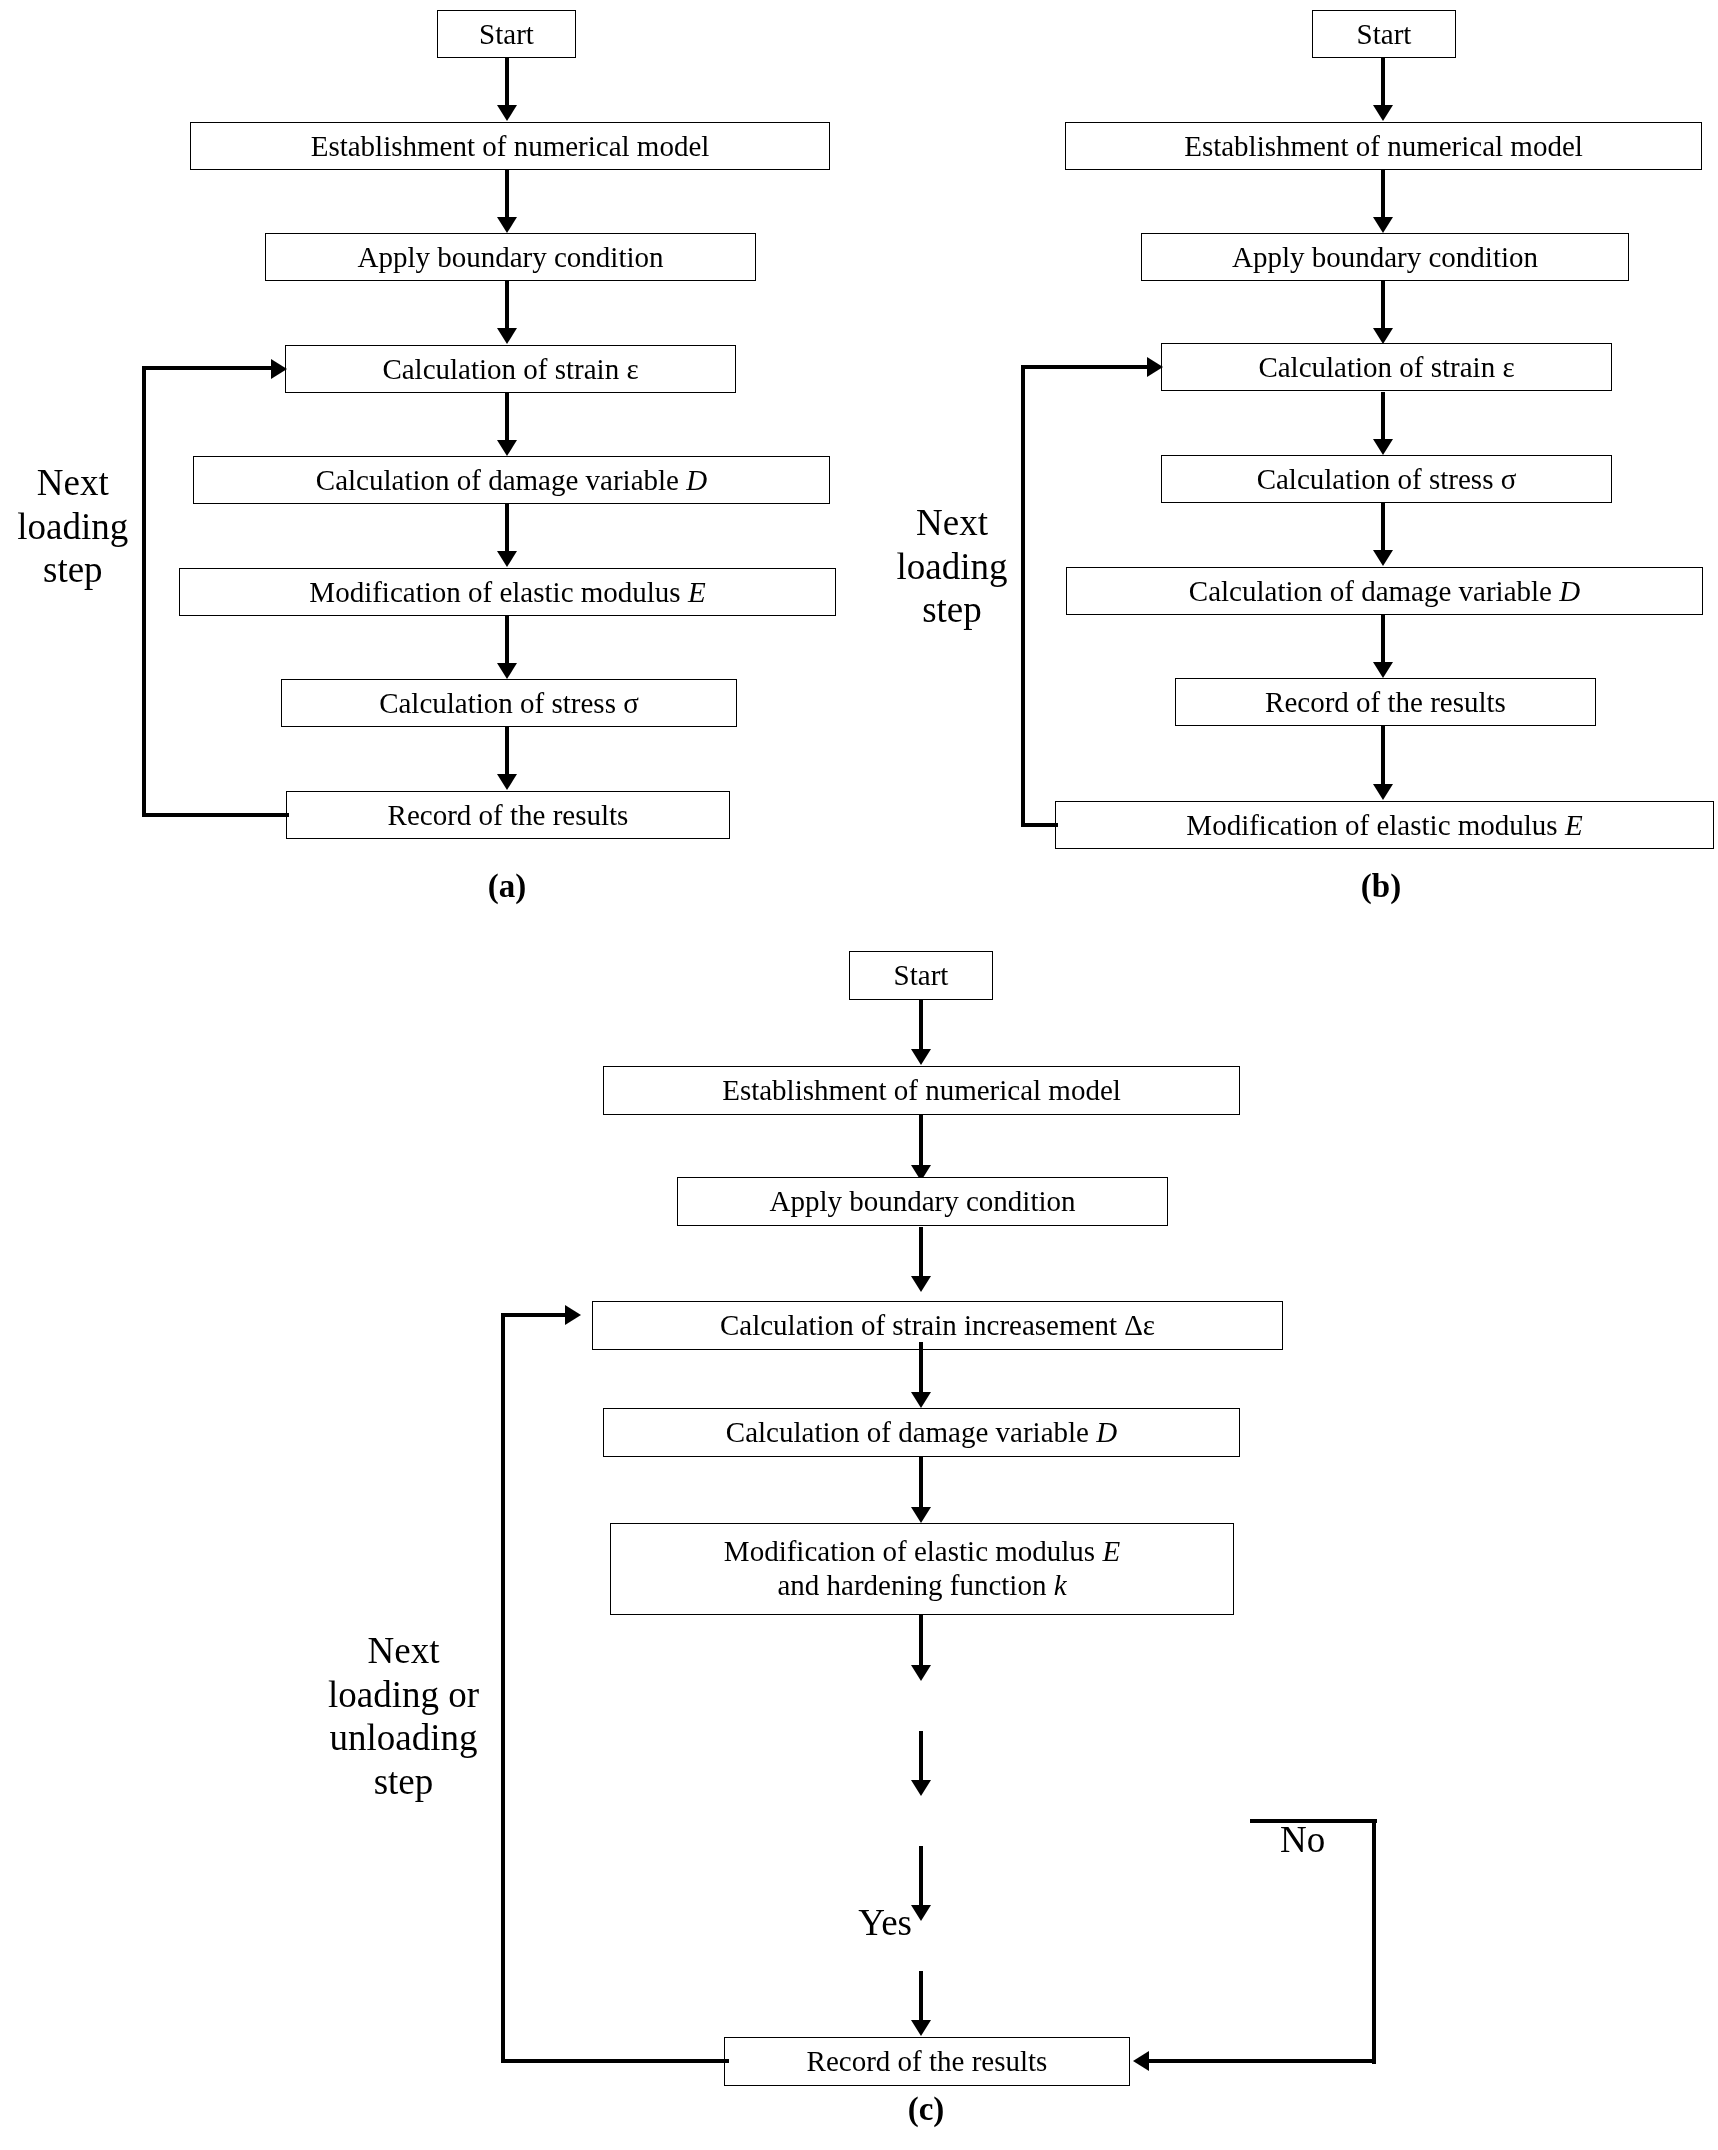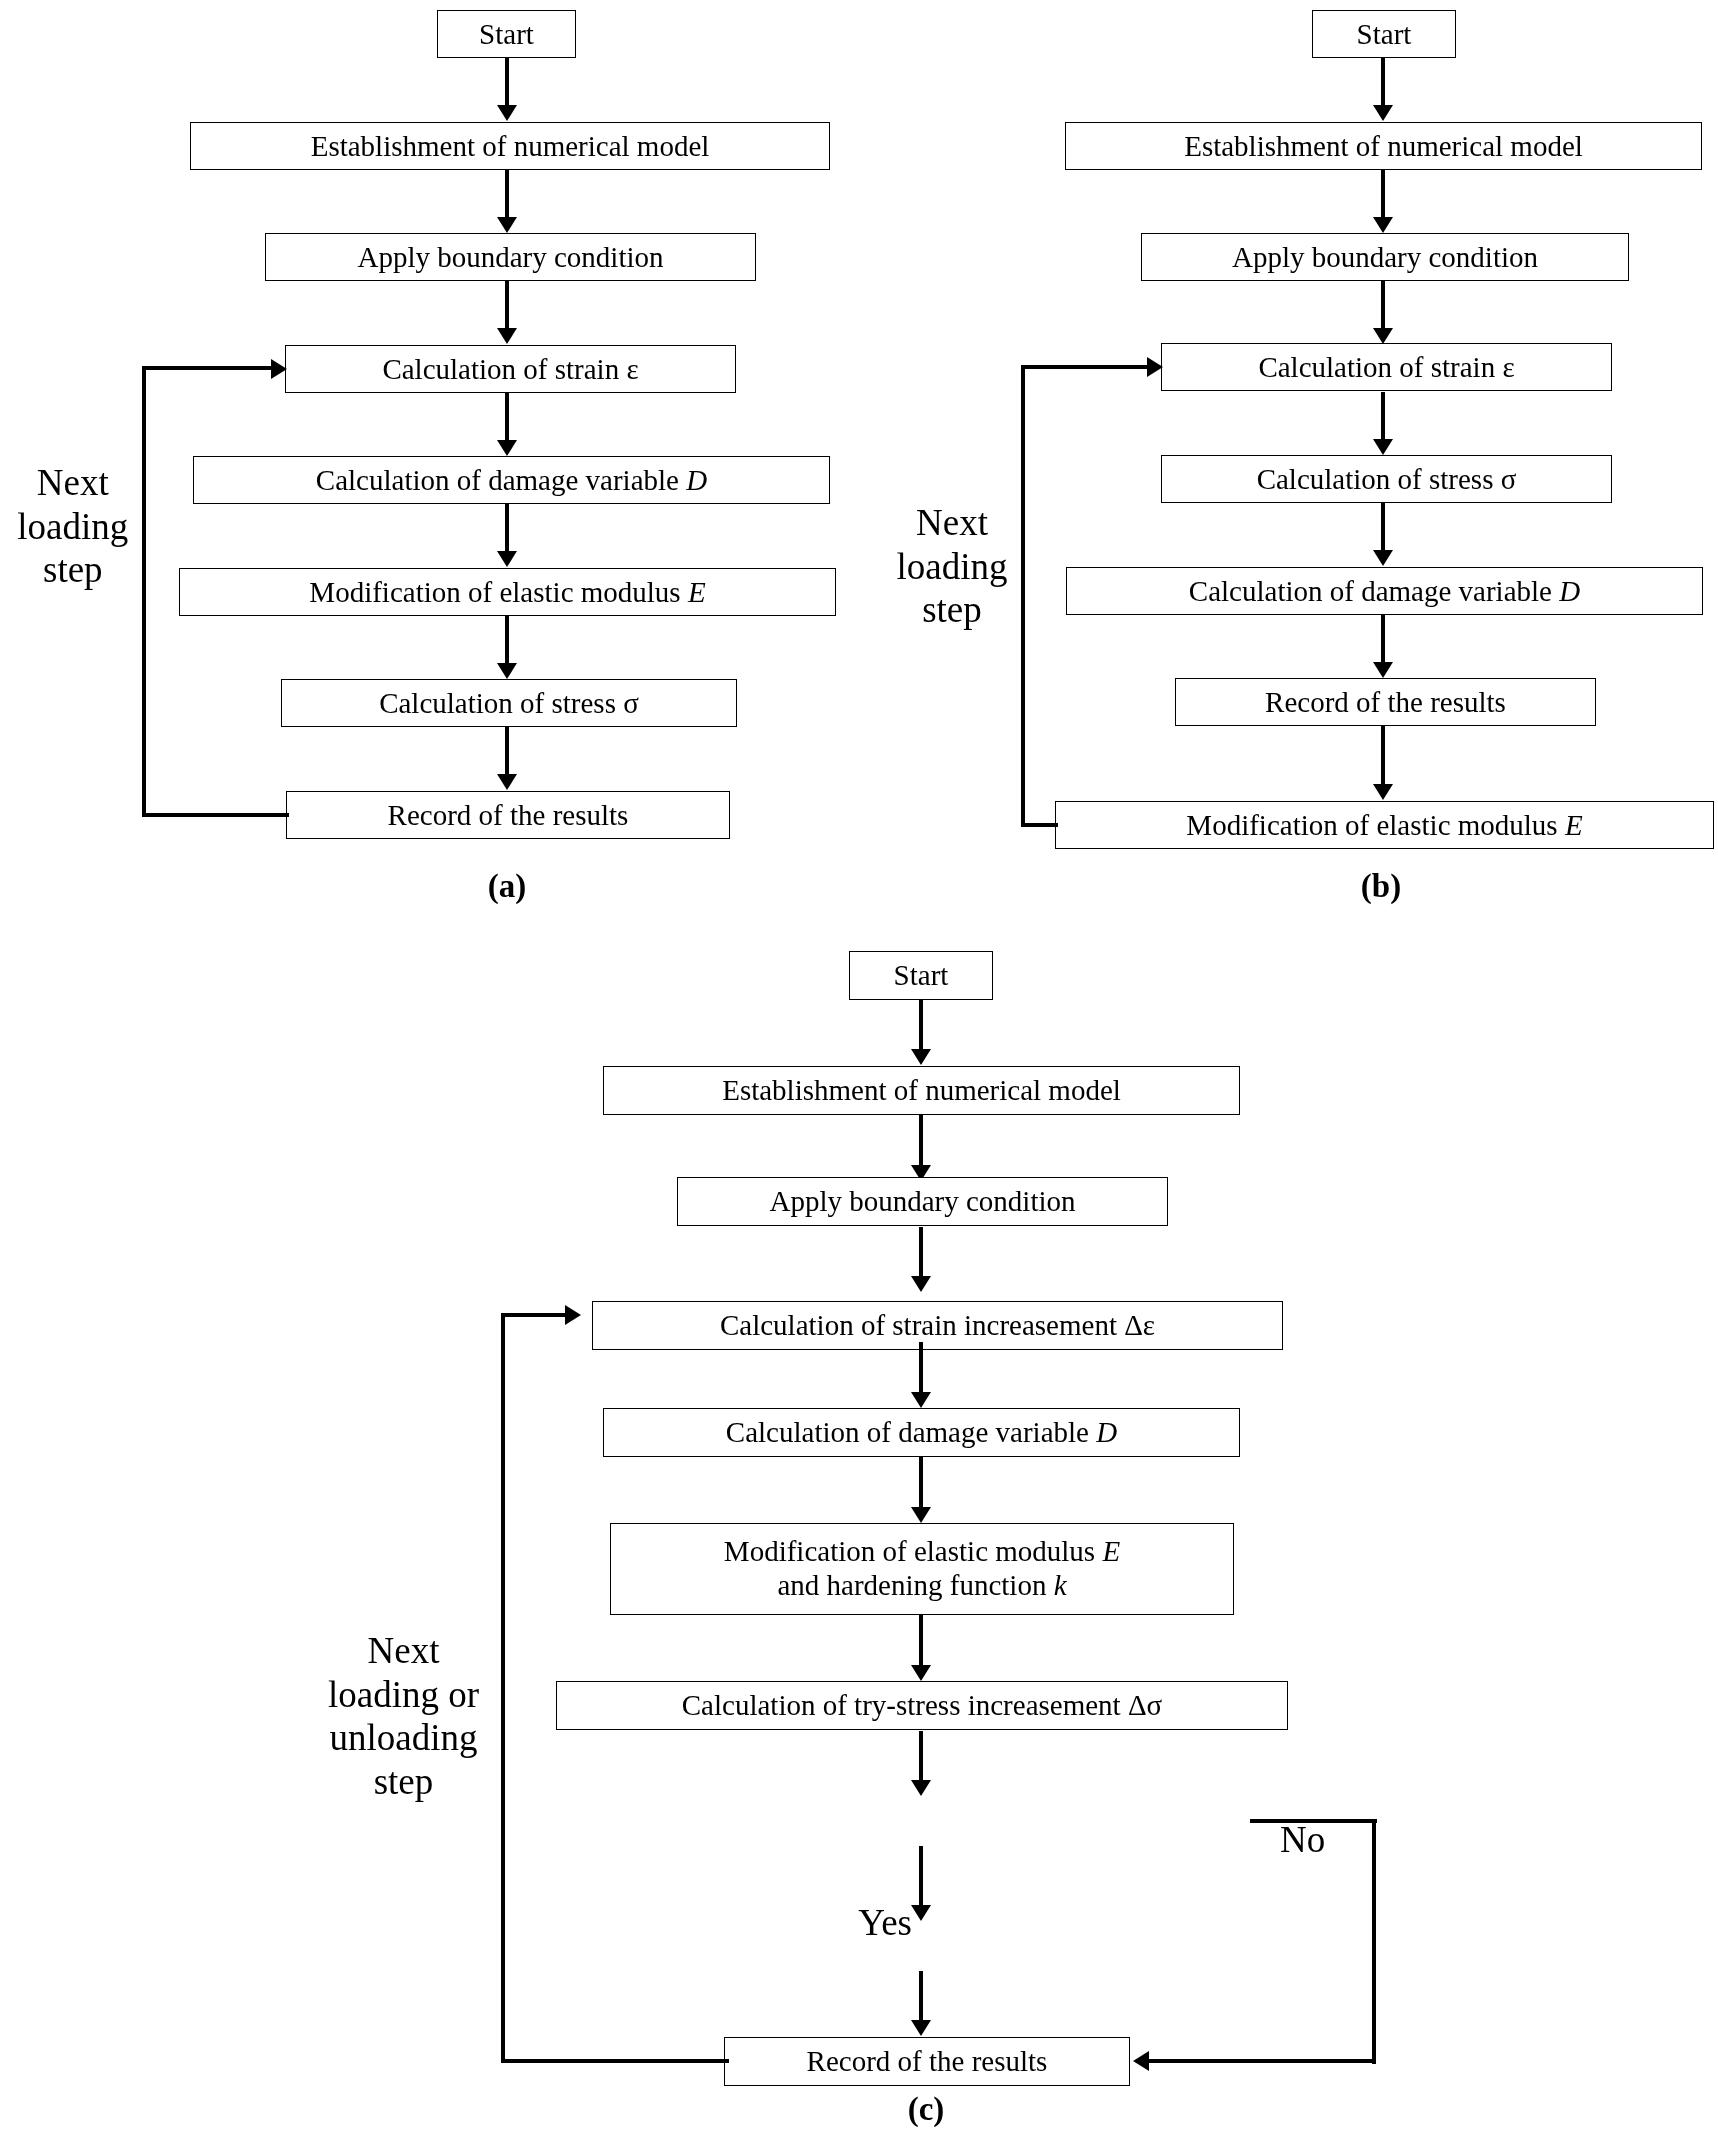--- a/index.html
+++ b/index.html
@@ -238,23 +238,20 @@
   <div class="vline" style="left:919px; top:1457px; height:57px;"></div>
   <div class="arrowhead-down" style="left:911px; top:1507px;"></div>
 
   <div class="node two-line" style="left:610px; top:1523px; width:624px; height:92px; flex-direction:column;">
     <span>Modification of elastic modulus <i>E</i></span>
     <span>and hardening function <i>k</i></span>
   </div>
   <div class="vline" style="left:919px; top:1615px; height:57px;"></div>
   <div class="arrowhead-down" style="left:911px; top:1665px;"></div>
 
-  <div class="node" style="left:556px; top:1681px; width:732px; height:49px;">
-    <span>Calculation of try-stress increasement Δσ</span>
-  </div>
   <div class="vline" style="left:919px; top:1731px; height:57px;"></div>
   <div class="arrowhead-down" style="left:911px; top:1780px;"></div>
 
 
   <div class="vline" style="left:919px; top:1846px; height:67px;"></div>
   <div class="arrowhead-down" style="left:911px; top:1905px;"></div>
   <div class="label" style="left:811px; top:1857px; width:101px; text-align:right;">
     <span>Yes</span>
   </div>
 

